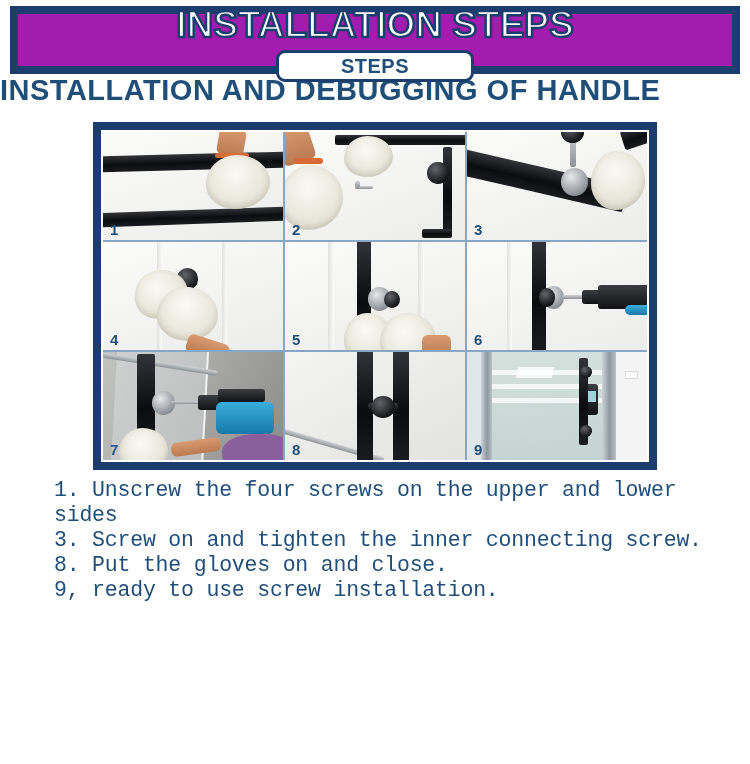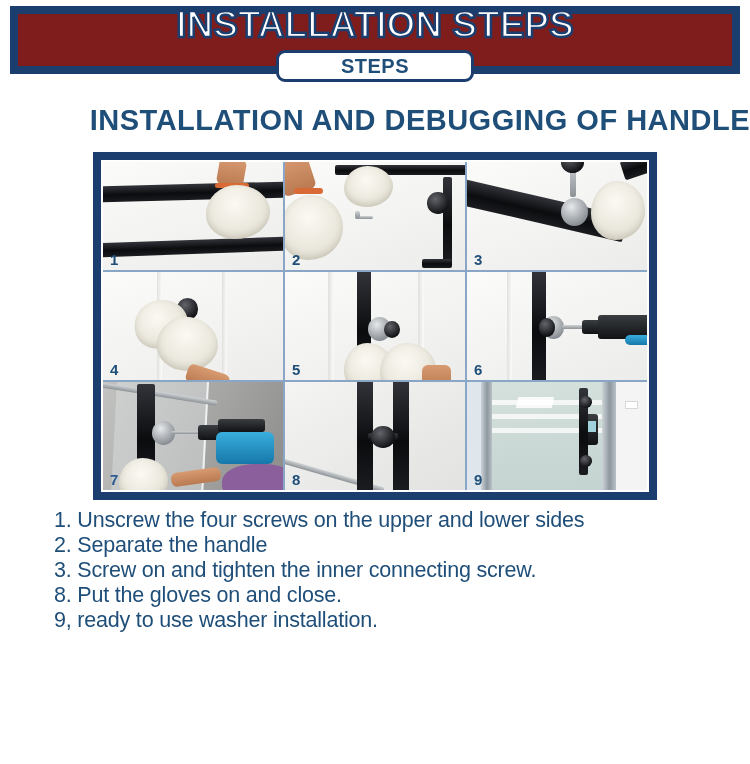--- a/index.html
+++ b/index.html
@@ -6,21 +6,21 @@
   body{
     width:750px;height:764px;overflow:hidden;background:#ffffff;
     font-family:"Liberation Sans", sans-serif;
     position:relative;
   }
   
   .header-box{
     margin:6px 10px 0 10px;
     height:52px;
     border:8px solid #1c3e6e;
-    background:#7f1d1d;
+    background:#a21caf;
     position:relative;
   }
   .header-title{
     position:absolute;top:-10px;left:0;right:0;
     text-align:center;
     font-size:37px;font-weight:800;letter-spacing:0px;
     color:#ffffff;
     -webkit-text-stroke:2.5px #1c3e6e;
     text-shadow:0 0 1px #1c3e6e;
     white-space:nowrap;
@@ -28,22 +28,21 @@
   .header-badge{
     position:absolute;left:50%;top:36px;transform:translateX(-50%);
     width:192px;height:26px;
     background:#ffffff;border:3px solid #1c3e6e;border-radius:9px;
     display:flex;align-items:center;justify-content:center;
     font-size:20px;font-weight:700;color:#1f4e79;letter-spacing:0.5px;
     z-index:3;
   }
   
   .section-title{
-    margin-top:30px;
-    text-align:right;
+    text-align:left;
     font-size:29px;font-weight:700;color:#1f4e79;
     letter-spacing:0.5px;
   }
   
   .photo-frame{
     width:544px;
     margin:15px auto 0 auto;
     border:8px solid #1c3e6e;
     background:#ffffff;
     padding:2px;
@@ -77,21 +76,21 @@
   .panel{background:linear-gradient(90deg,#e0e0dd,#fbfbf9);}
   .shaft{background:linear-gradient(#cfd3d6,#8d9296);border-radius:2px;}
   .chuck{background:linear-gradient(#3a3d41,#101214);border-radius:3px;}
   .drill-blue{background:linear-gradient(#39aede,#1678aa);border-radius:6px;}
   .steel{background:linear-gradient(90deg,#cdd4d9,#8d979e 55%,#b9c1c6);}
   
   .steps{
     width:660px;
     margin:8px 0 0 54px;
     color:#1f4e79;
-    font-size:21.5px;line-height:25px;letter-spacing:-0.2px;
+    font-size:21.5px;line-height:25px;letter-spacing:-0.2px;font-family:Liberation Mono, monospace;
   }
   .step-line{white-space:normal;}
 </style>
 </head>
 <body>
 
 <div class="header-box">
   <div class="header-title">INSTALLATION STEPS</div>
   <div class="header-badge">STEPS</div>
 </div>
@@ -206,17 +205,16 @@
       <div class="s disc" style="right:30.5%;top:13%;width:7%;height:11%;"></div>
       <div class="s disc" style="right:30.5%;top:68%;width:7%;height:11%;"></div>
       <span class="cellnum">9</span>
     </div>
 
   </div>
 </div>
 
 <div class="steps">
   <div class="step-line">1. Unscrew the four screws on the upper and lower sides</div>
-  <div class="step-line">2. Separate the handle</div>
   <div class="step-line">3. Screw on and tighten the inner connecting screw.</div>
   <div class="step-line">8. Put the gloves on and close.</div>
-  <div class="step-line">9, ready to use washer installation.</div>
+  <div class="step-line">9, ready to use screw installation.</div>
 </div>
 
 </body></html>

